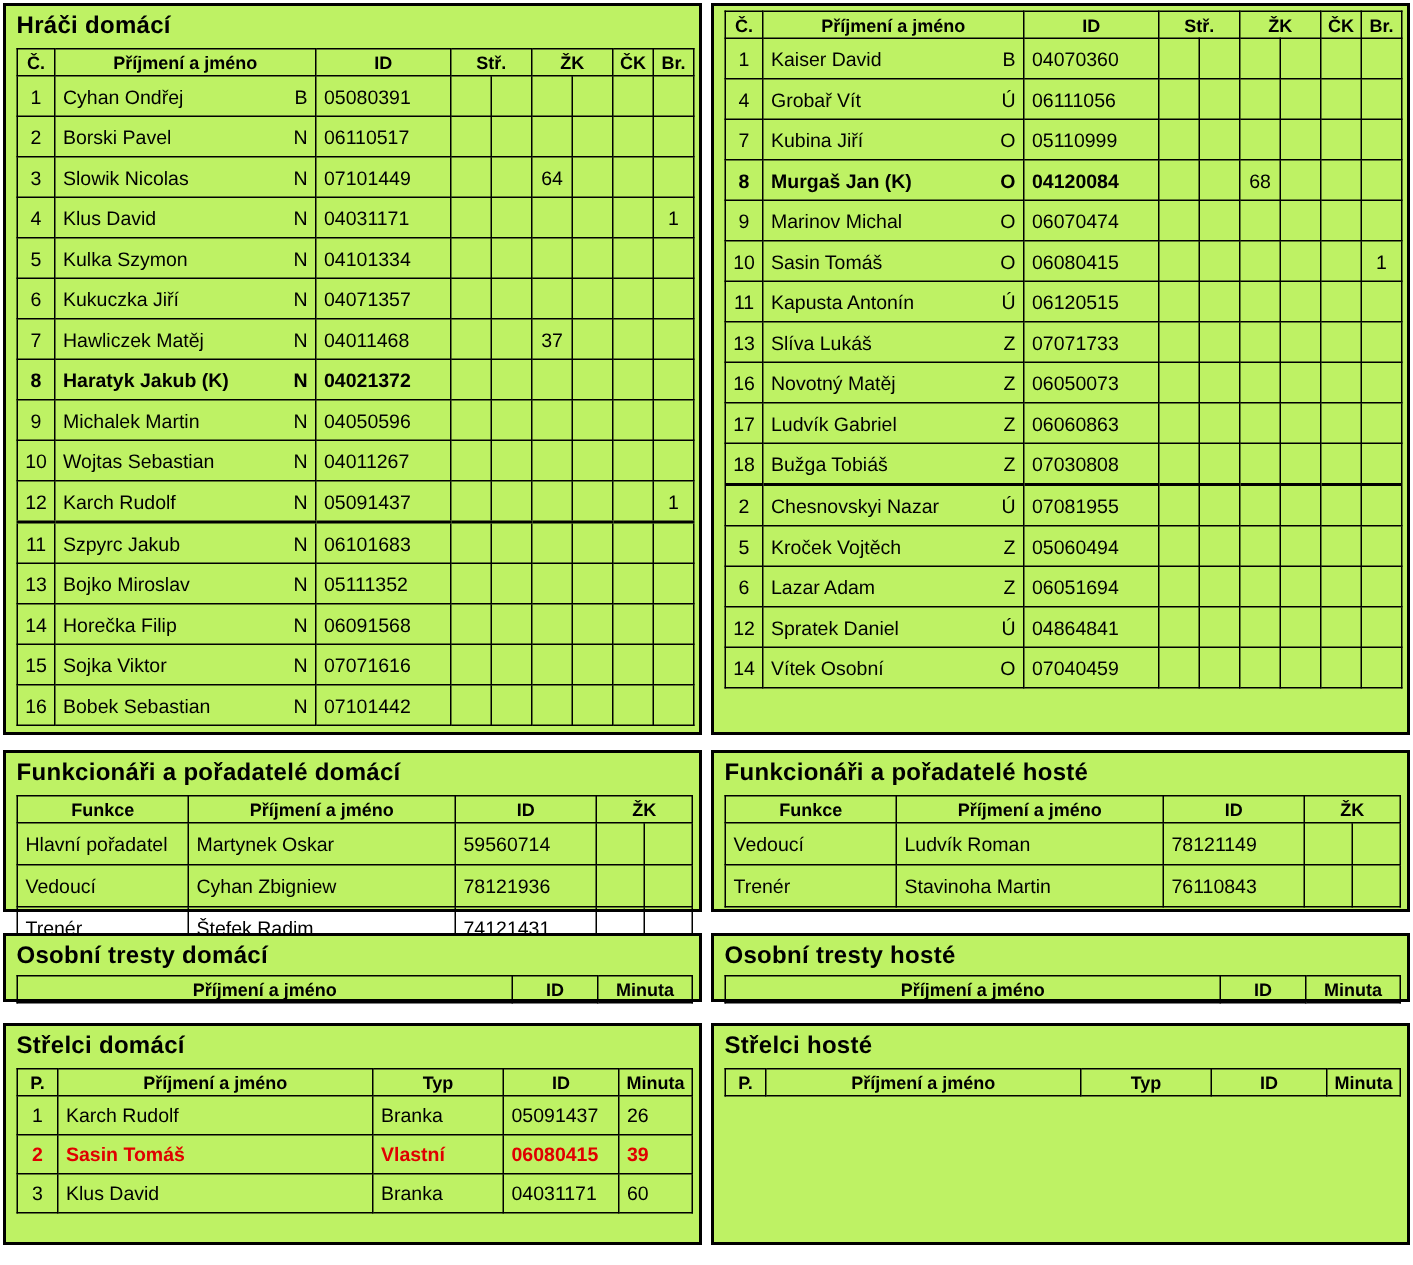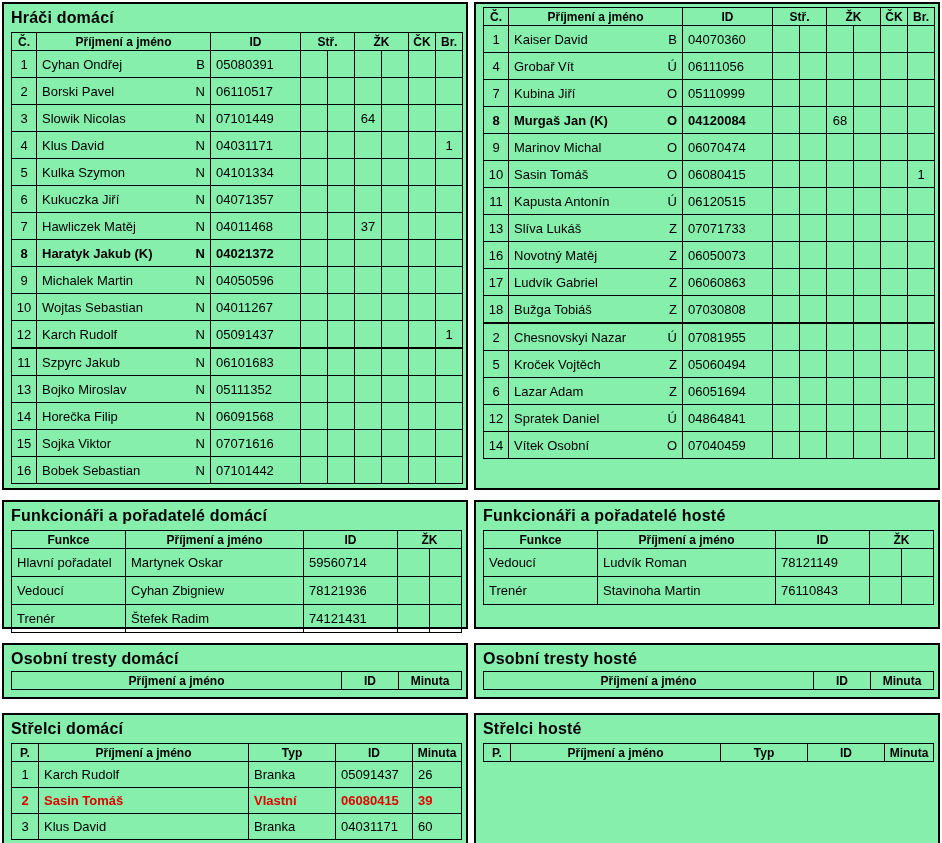--- a/index.html
+++ b/index.html
@@ -1,24 +1,24 @@
 <!DOCTYPE html>
 <html style="--accent-red: #e00000;"><head>
 <meta charset="utf-8">
 <style>
   html,body{margin:0;padding:0}
   body{width:942px;background:#fff;color:#000;font-family:"Liberation Sans","DejaVu Sans",sans-serif}
   #page{width:942px;height:843px;padding:2px 0 0 2px;box-sizing:border-box;background:#fff}
   .row2{display:flex;gap:6px;align-items:stretch}
   .gap1{margin-bottom:10px}
   .gap2{margin-bottom:14px}
-  .box{width:466px;box-sizing:border-box;border:2px solid #000;padding:3px 6px 0 7px;background:#86efac}
+  .box{width:466px;box-sizing:border-box;border:2px solid #000;padding:3px 6px 0 7px;background:#bef264}
   .box-players{height:488px}
-  .box-officials{height:129px}
-  .box-penalties{height:56px}
+  .box-officials{height:108px}
+  .box-penalties{height:46px}
   .box-scorers{height:148px}
   .title{font-size:16px;font-weight:700;line-height:19px;margin:1px 0 5px 0;letter-spacing:.2px}
   .box-penalties .title{margin-bottom:3px}
   table.tbl{border-collapse:collapse;table-layout:fixed;width:451px}
   .tbl th,.tbl td{border:1px solid #000;white-space:nowrap;overflow:hidden;font-family:inherit}
   .tbl th{font-size:12px;font-weight:700;height:17px;text-align:center;padding:0 3px}
   .tbl td{font-size:13px;padding:0 5px;vertical-align:middle}
   .th-left{text-align:left}
   .players td{height:26px}
   .officials td{height:27px}

